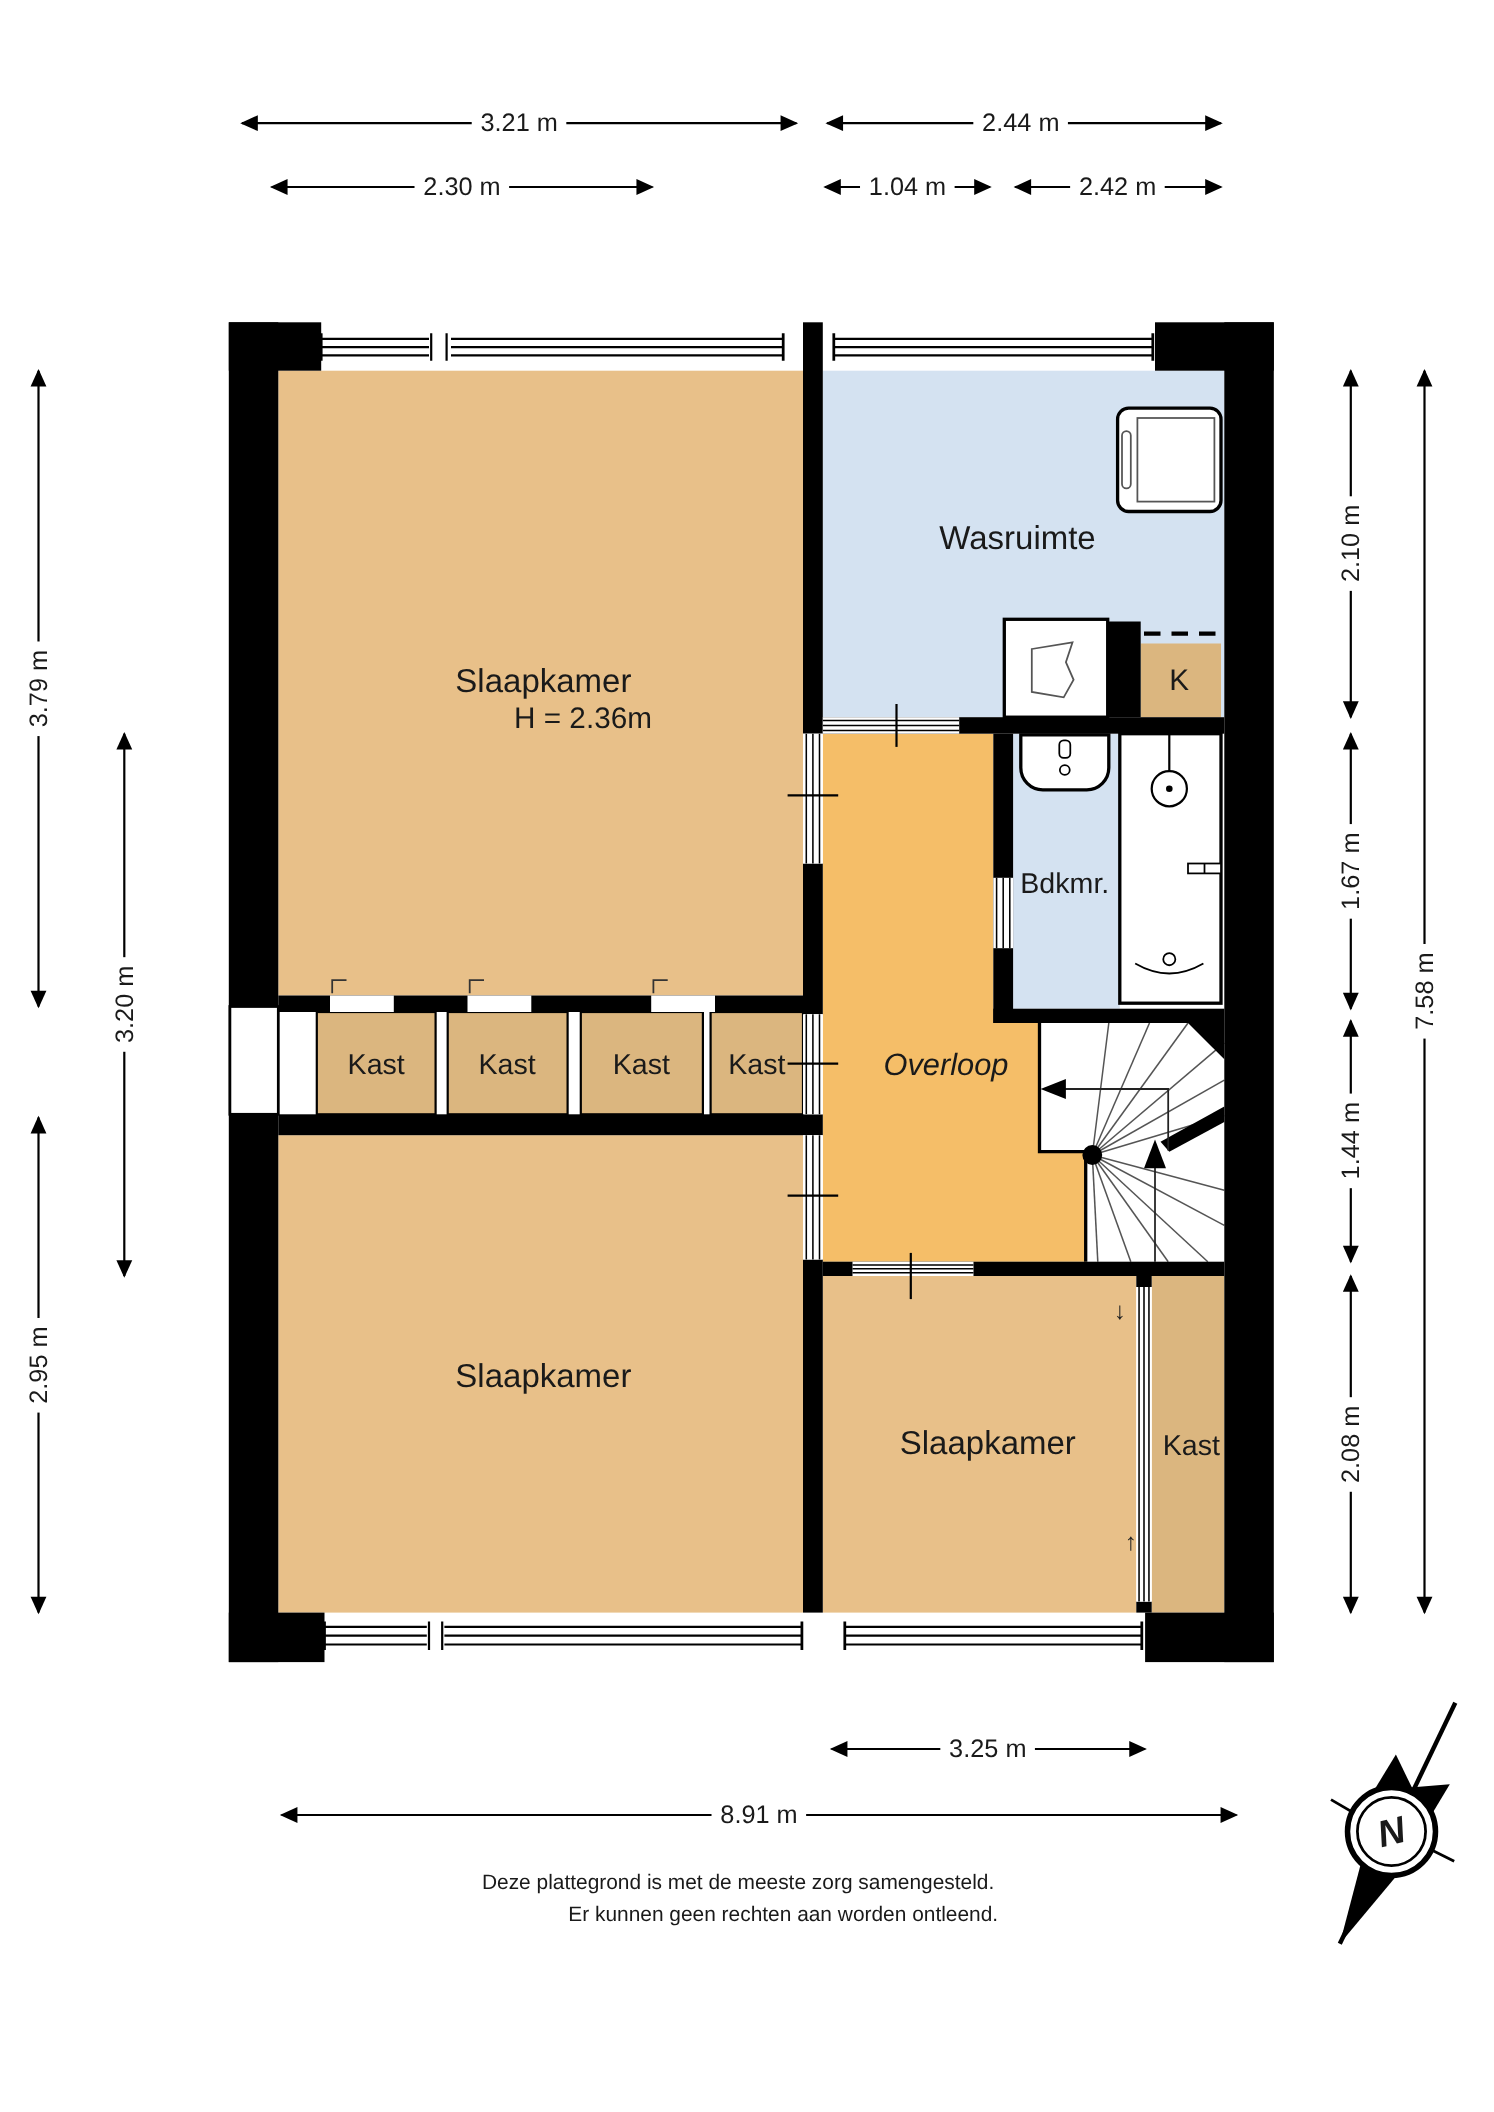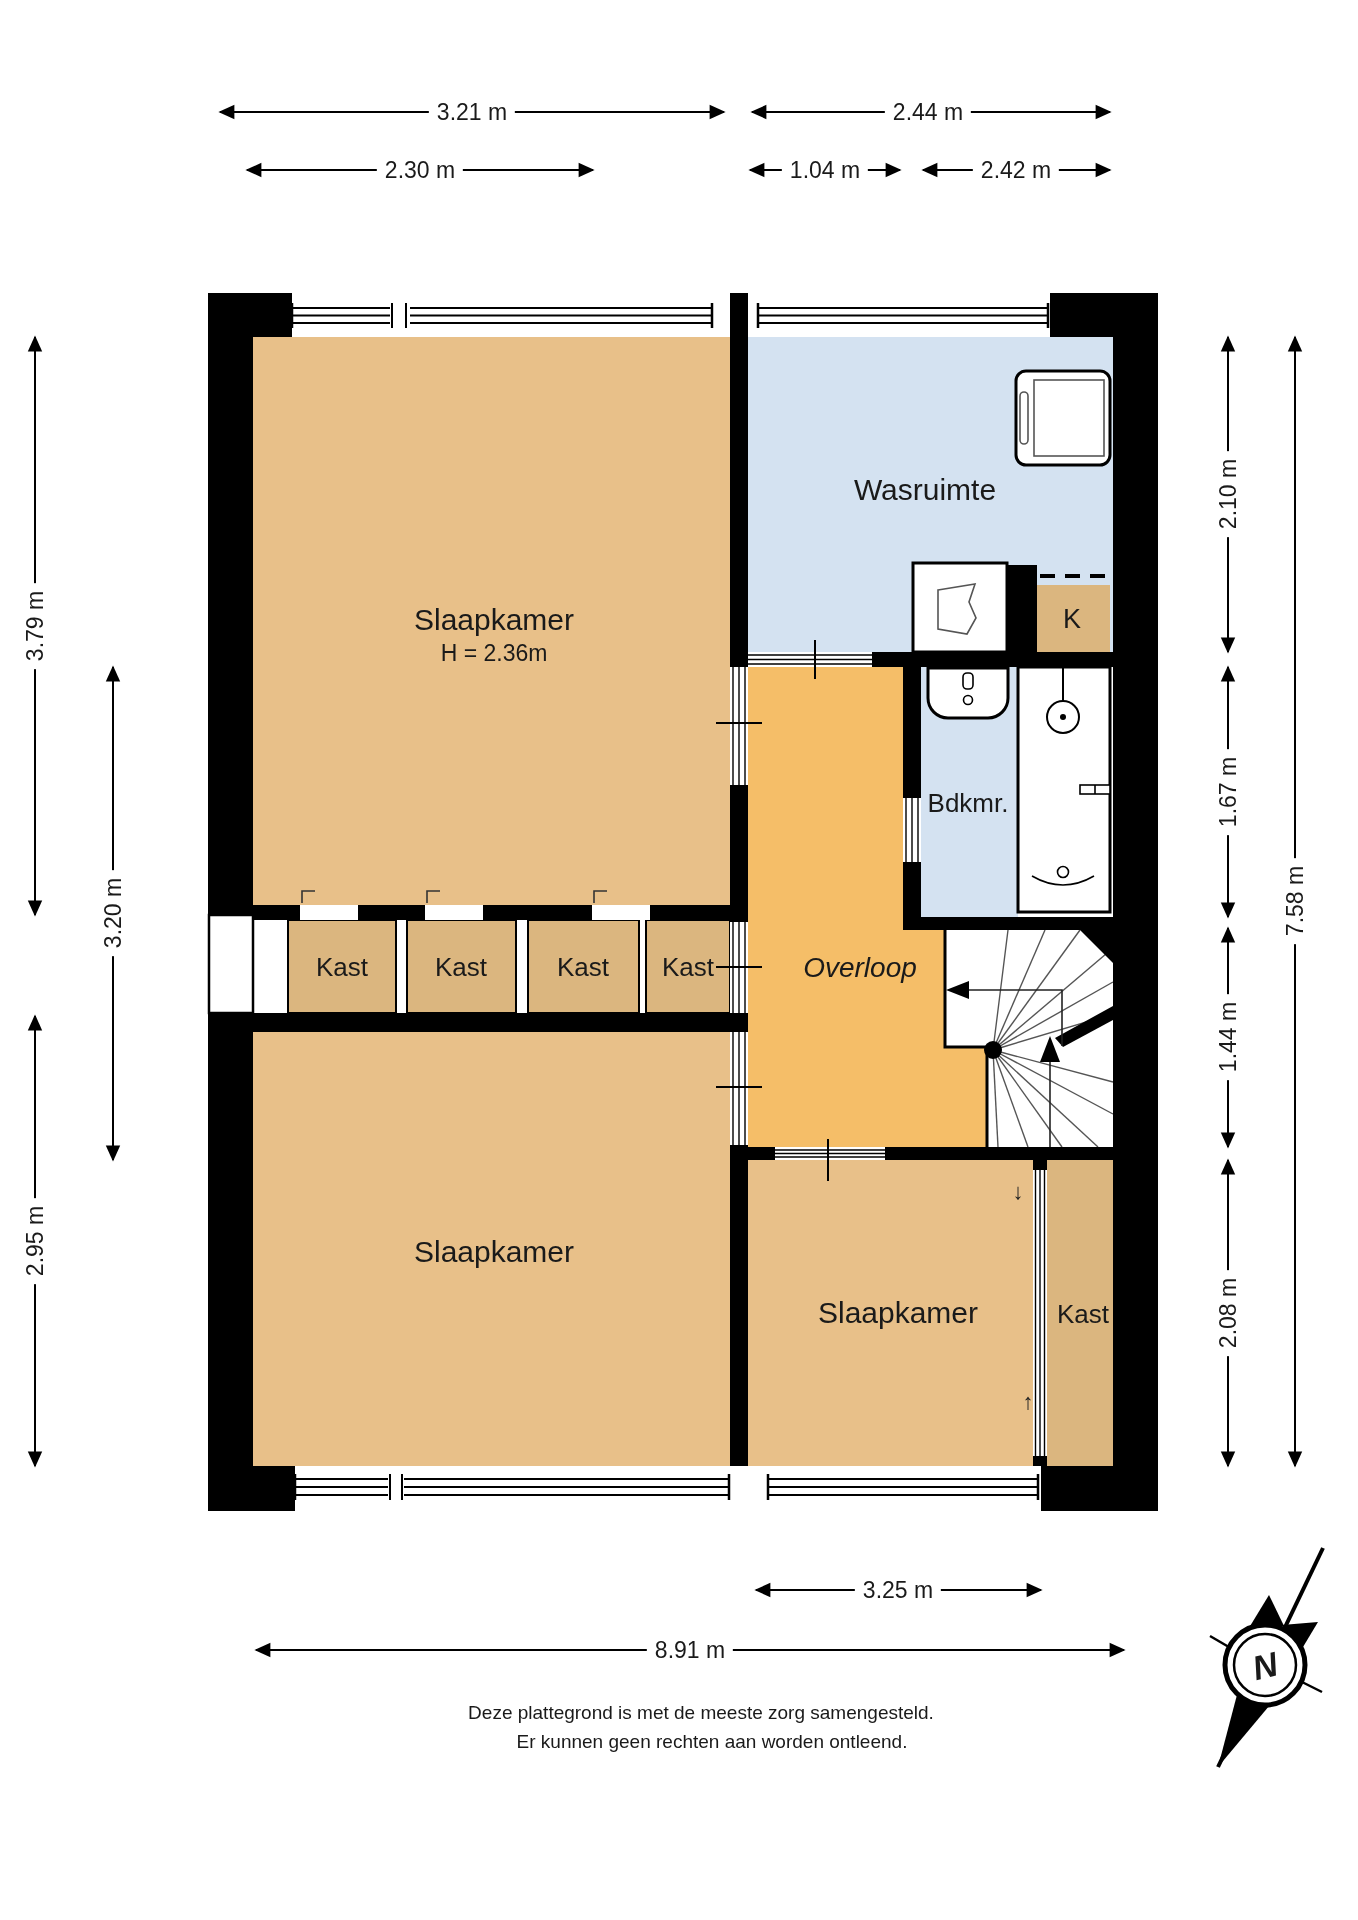--- a/index.html
+++ b/index.html
@@ -2,21 +2,21 @@
 <html><head>
 <meta charset="utf-8">
 <style>
   html,body{margin:0;padding:0;background:#fff;}
   #stage{position:relative;width:1358px;height:1920px;background:#fff;overflow:hidden;
          font-family:"Liberation Sans",sans-serif;color:#1a1a1a;}
   #plan-svg{position:absolute;left:0;top:0;}
   .lbl{position:absolute;transform:translate(-50%,-50%);white-space:nowrap;
        font-family:"Liberation Sans",sans-serif;color:#1a1a1a;line-height:1;}
   .room-lbl{font-size:30px;}
-  .sub-lbl{font-size:23px;}
+  .sub-lbl{font-size:27px;margin-left:36px;}
   .small-lbl{font-size:26px;}
   .dim{font-size:23px;background:#fff;padding:1px 8px;}
   .dim.vert{transform:translate(-50%,-50%) rotate(-90deg);}
   .arrow-mark{font-size:22px;color:#222;}
   .disclaimer{font-size:19px;}
   .north{font-size:34px;font-weight:bold;font-style:italic;
          transform:translate(-50%,-50%) rotate(-14deg);}
 </style>
 </head>
 <body>
@@ -261,18 +261,18 @@
 <div class="lbl dim vert" style="left:113px;top:913px;">3.20 m</div>
 <div class="lbl dim vert" style="left:35px;top:1241px;">2.95 m</div>
 <div class="lbl dim vert" style="left:1228px;top:494px;">2.10 m</div>
 <div class="lbl dim vert" style="left:1228px;top:792px;">1.67 m</div>
 <div class="lbl dim vert" style="left:1228px;top:1037px;">1.44 m</div>
 <div class="lbl dim vert" style="left:1228px;top:1313px;">2.08 m</div>
 <div class="lbl dim vert" style="left:1295px;top:901px;">7.58 m</div>
 <div class="lbl dim" style="left:898px;top:1590px;">3.25 m</div>
 <div class="lbl dim" style="left:690px;top:1650px;">8.91 m</div>
 
-<div class="lbl disclaimer" style="left:701px;top:1712px;">Deze plattegrond is met de meeste zorg samengesteld.</div>
+<div class="lbl disclaimer" style="left:671px;top:1712px;">Deze plattegrond is met de meeste zorg samengesteld.</div>
 <div class="lbl disclaimer" style="left:712px;top:1741px;">Er kunnen geen rechten aan worden ontleend.</div>
 
 <div class="lbl north" style="left:1265px;top:1666px;">N</div>
 
 </div>
 
 </body></html>

